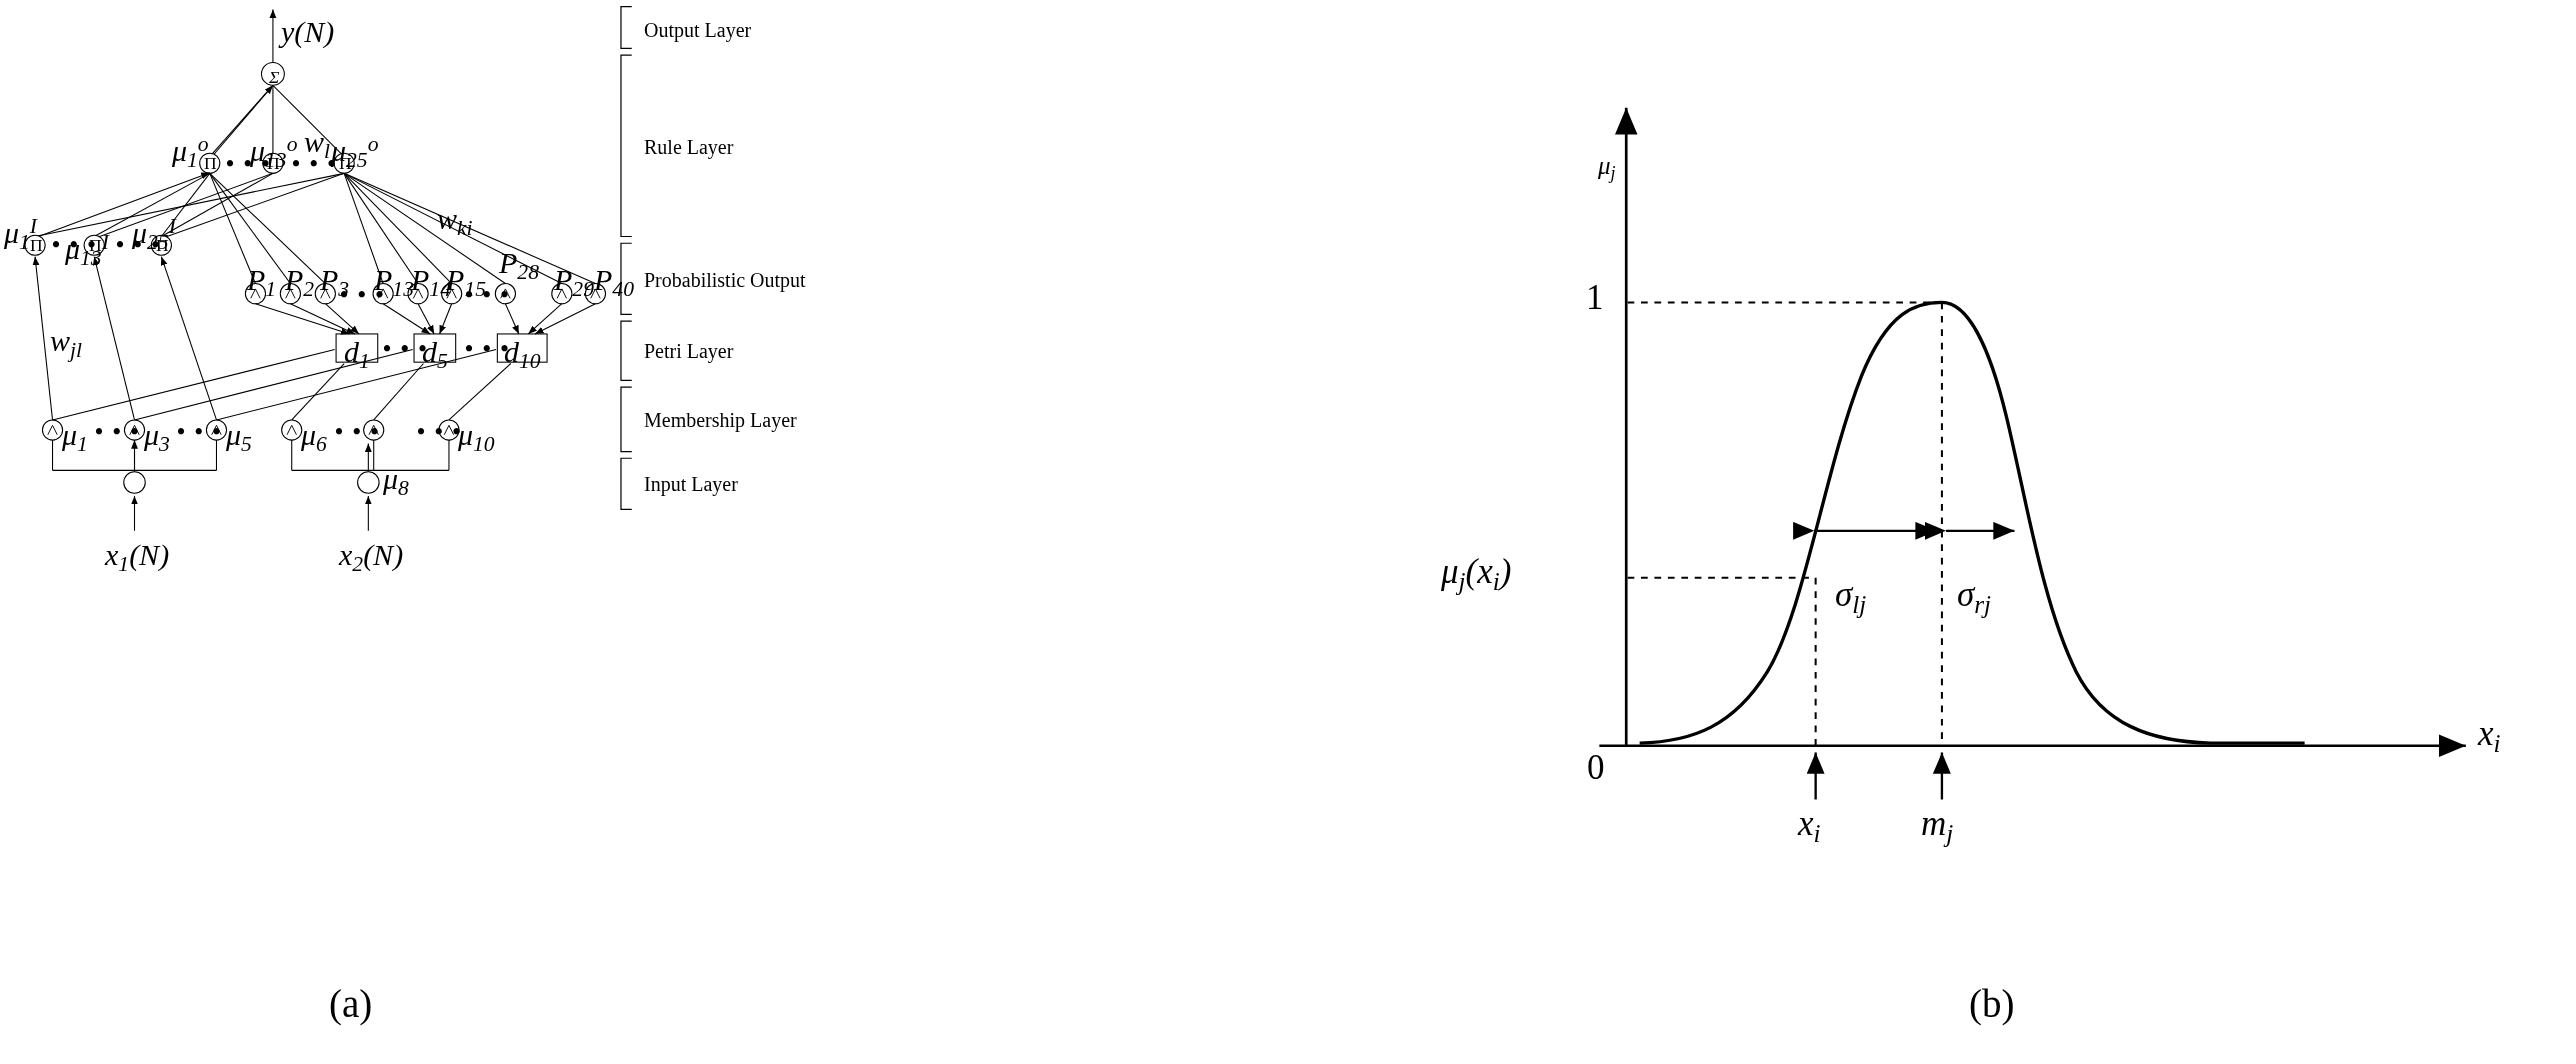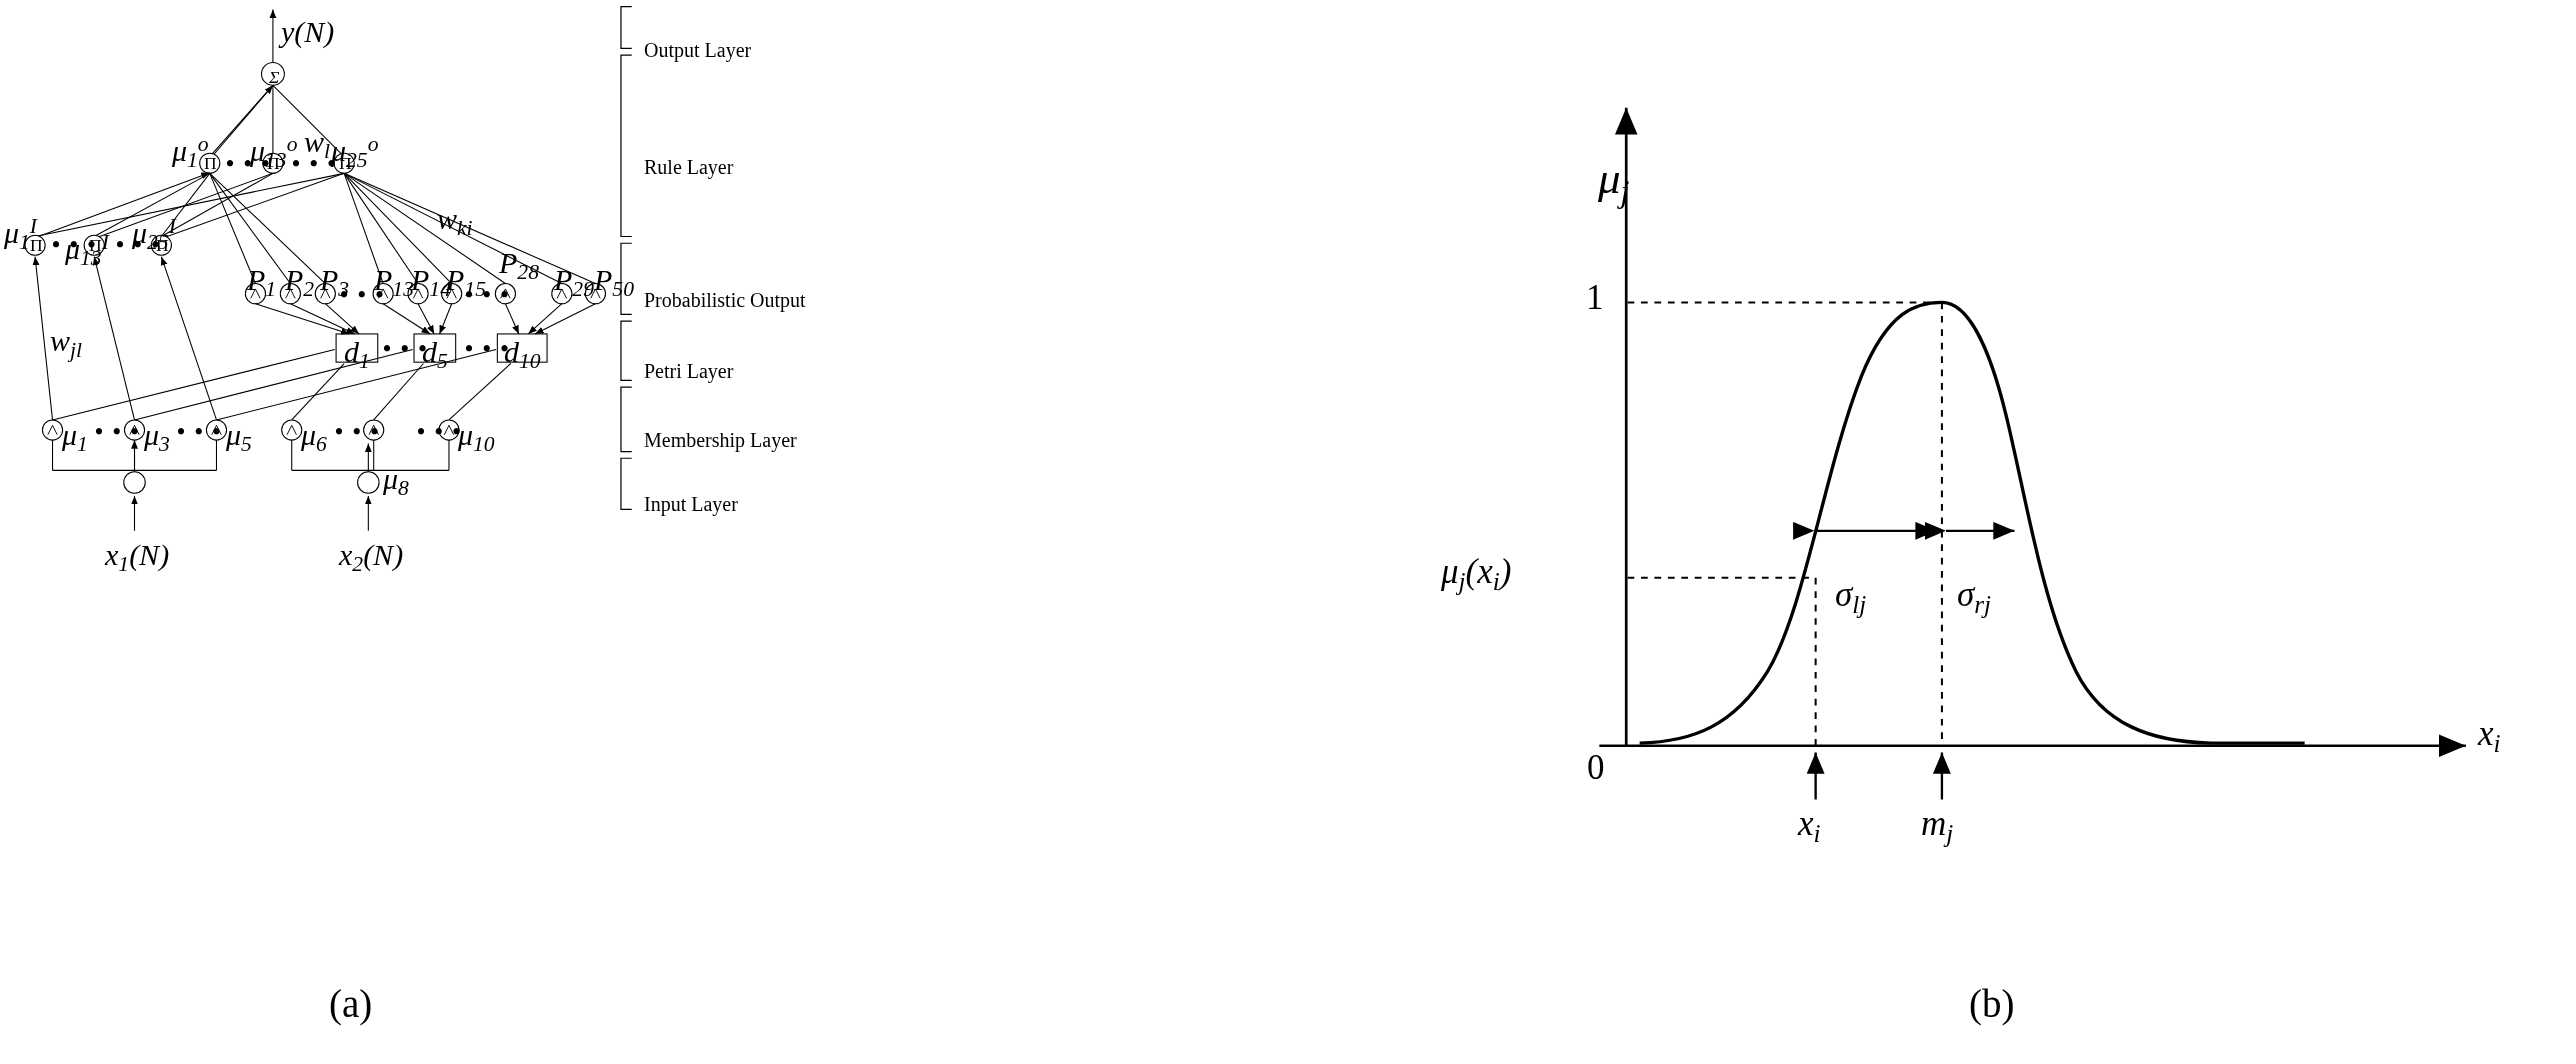--- a/index.html
+++ b/index.html
@@ -4,21 +4,21 @@
 <style>
   html,body{margin:0;padding:0;background:#ffffff;}
   body{width:2576px;height:1065px;font-family:"Liberation Serif",serif;color:#000;}
   #root{position:relative;width:2576px;height:1065px;overflow:hidden;}
   .panel{position:absolute;top:0;height:755px;}
   #panel-a{left:0;width:1418px;}
   #panel-b{left:1418px;width:1158px;}
   svg{display:block;}
   .lbl{position:absolute;white-space:nowrap;font-family:"Liberation Serif",serif;}
   .ital{font-style:italic;}
-  .layer-name{font-size:20px;margin-top:20px;}
+  .layer-name{font-size:20px;}
   .subfig{font-size:39px;}
   .nodelbl{font-size:20px;}
   .mathbig{font-size:30px;}
   .sub{font-size:0.72em;vertical-align:-0.28em;}
   .sup{font-size:0.72em;vertical-align:0.45em;}
   .dots{letter-spacing:2px;font-weight:bold;font-size:23px;}
 </style>
 </head>
 <body>
 
@@ -211,21 +211,21 @@
     <div class="lbl dots" style="left:116px;top:232px;"><span>• • •</span></div>
 
     <div class="lbl mathbig ital" style="left:247px;top:263px;"><span>P</span><span class="sub">1</span></div>
     <div class="lbl mathbig ital" style="left:285px;top:263px;"><span>P</span><span class="sub">2</span></div>
     <div class="lbl mathbig ital" style="left:320px;top:263px;"><span>P</span><span class="sub">3</span></div>
     <div class="lbl mathbig ital" style="left:374px;top:263px;"><span>P</span><span class="sub">13</span></div>
     <div class="lbl mathbig ital" style="left:411px;top:263px;"><span>P</span><span class="sub">14</span></div>
     <div class="lbl mathbig ital" style="left:446px;top:263px;"><span>P</span><span class="sub">15</span></div>
     <div class="lbl mathbig ital" style="left:499px;top:246px;"><span>P</span><span class="sub">28</span></div>
     <div class="lbl mathbig ital" style="left:554px;top:263px;"><span>P</span><span class="sub">29</span></div>
-    <div class="lbl mathbig ital" style="left:594px;top:263px;"><span>P</span><span class="sub">50</span></div>
+    <div class="lbl mathbig ital" style="left:594px;top:263px;"><span>P</span><span class="sub">40</span></div>
     <div class="lbl dots" style="left:340px;top:282px;"><span>• • •</span></div>
     <div class="lbl dots" style="left:465px;top:282px;"><span>• • •</span></div>
 
     <div class="lbl mathbig ital" style="left:344px;top:335px;"><span>d</span><span class="sub">1</span></div>
     <div class="lbl mathbig ital" style="left:422px;top:335px;"><span>d</span><span class="sub">5</span></div>
     <div class="lbl mathbig ital" style="left:504px;top:335px;"><span>d</span><span class="sub">10</span></div>
     <div class="lbl dots" style="left:383px;top:336px;"><span>• • •</span></div>
     <div class="lbl dots" style="left:465px;top:336px;"><span>• • •</span></div>
 
     <div class="lbl mathbig ital" style="left:62px;top:418px;"><span>μ</span><span class="sub">1</span></div>
@@ -280,21 +280,21 @@
         <line x1="592" y1="860" x2="592" y2="1110" stroke-width="3" stroke-dasharray="10,10"></line>
 
         <line x1="590" y1="790" x2="772" y2="790" stroke-width="3.5" marker-start="url(#arrowbs)" marker-end="url(#arrowbs)"></line>
         <line x1="786" y1="790" x2="888" y2="790" stroke-width="3.5" marker-start="url(#arrowbs)" marker-end="url(#arrowbs)"></line>
 
         <line x1="592" y1="1190" x2="592" y2="1120" stroke-width="3.5" marker-end="url(#arrowbs)"></line>
         <line x1="780" y1="1190" x2="780" y2="1120" stroke-width="3.5" marker-end="url(#arrowbs)"></line>
       </g>
     </svg>
 
-    <div class="lbl mathbig ital" style="left:180px;top:152px;font-size:45px;">
+    <div class="lbl mathbig ital" style="left:180px;top:152px;font-size:25px;">
       <span>μ</span><span class="sub">j</span>
     </div>
     <div class="lbl mathbig ital" style="left:1060px;top:714px;font-size:35px;">
       <span>x</span><span class="sub">i</span>
     </div>
     <div class="lbl mathbig" style="left:168px;top:278px;font-size:35px;"><span>1</span></div>
     <div class="lbl mathbig" style="left:169px;top:748px;font-size:35px;"><span>0</span></div>
 
     <div class="lbl mathbig ital" style="left:23px;top:552px;font-size:35px;">
       <span>μ</span><span class="sub">j</span><span>(x</span><span class="sub">i</span><span>)</span>

